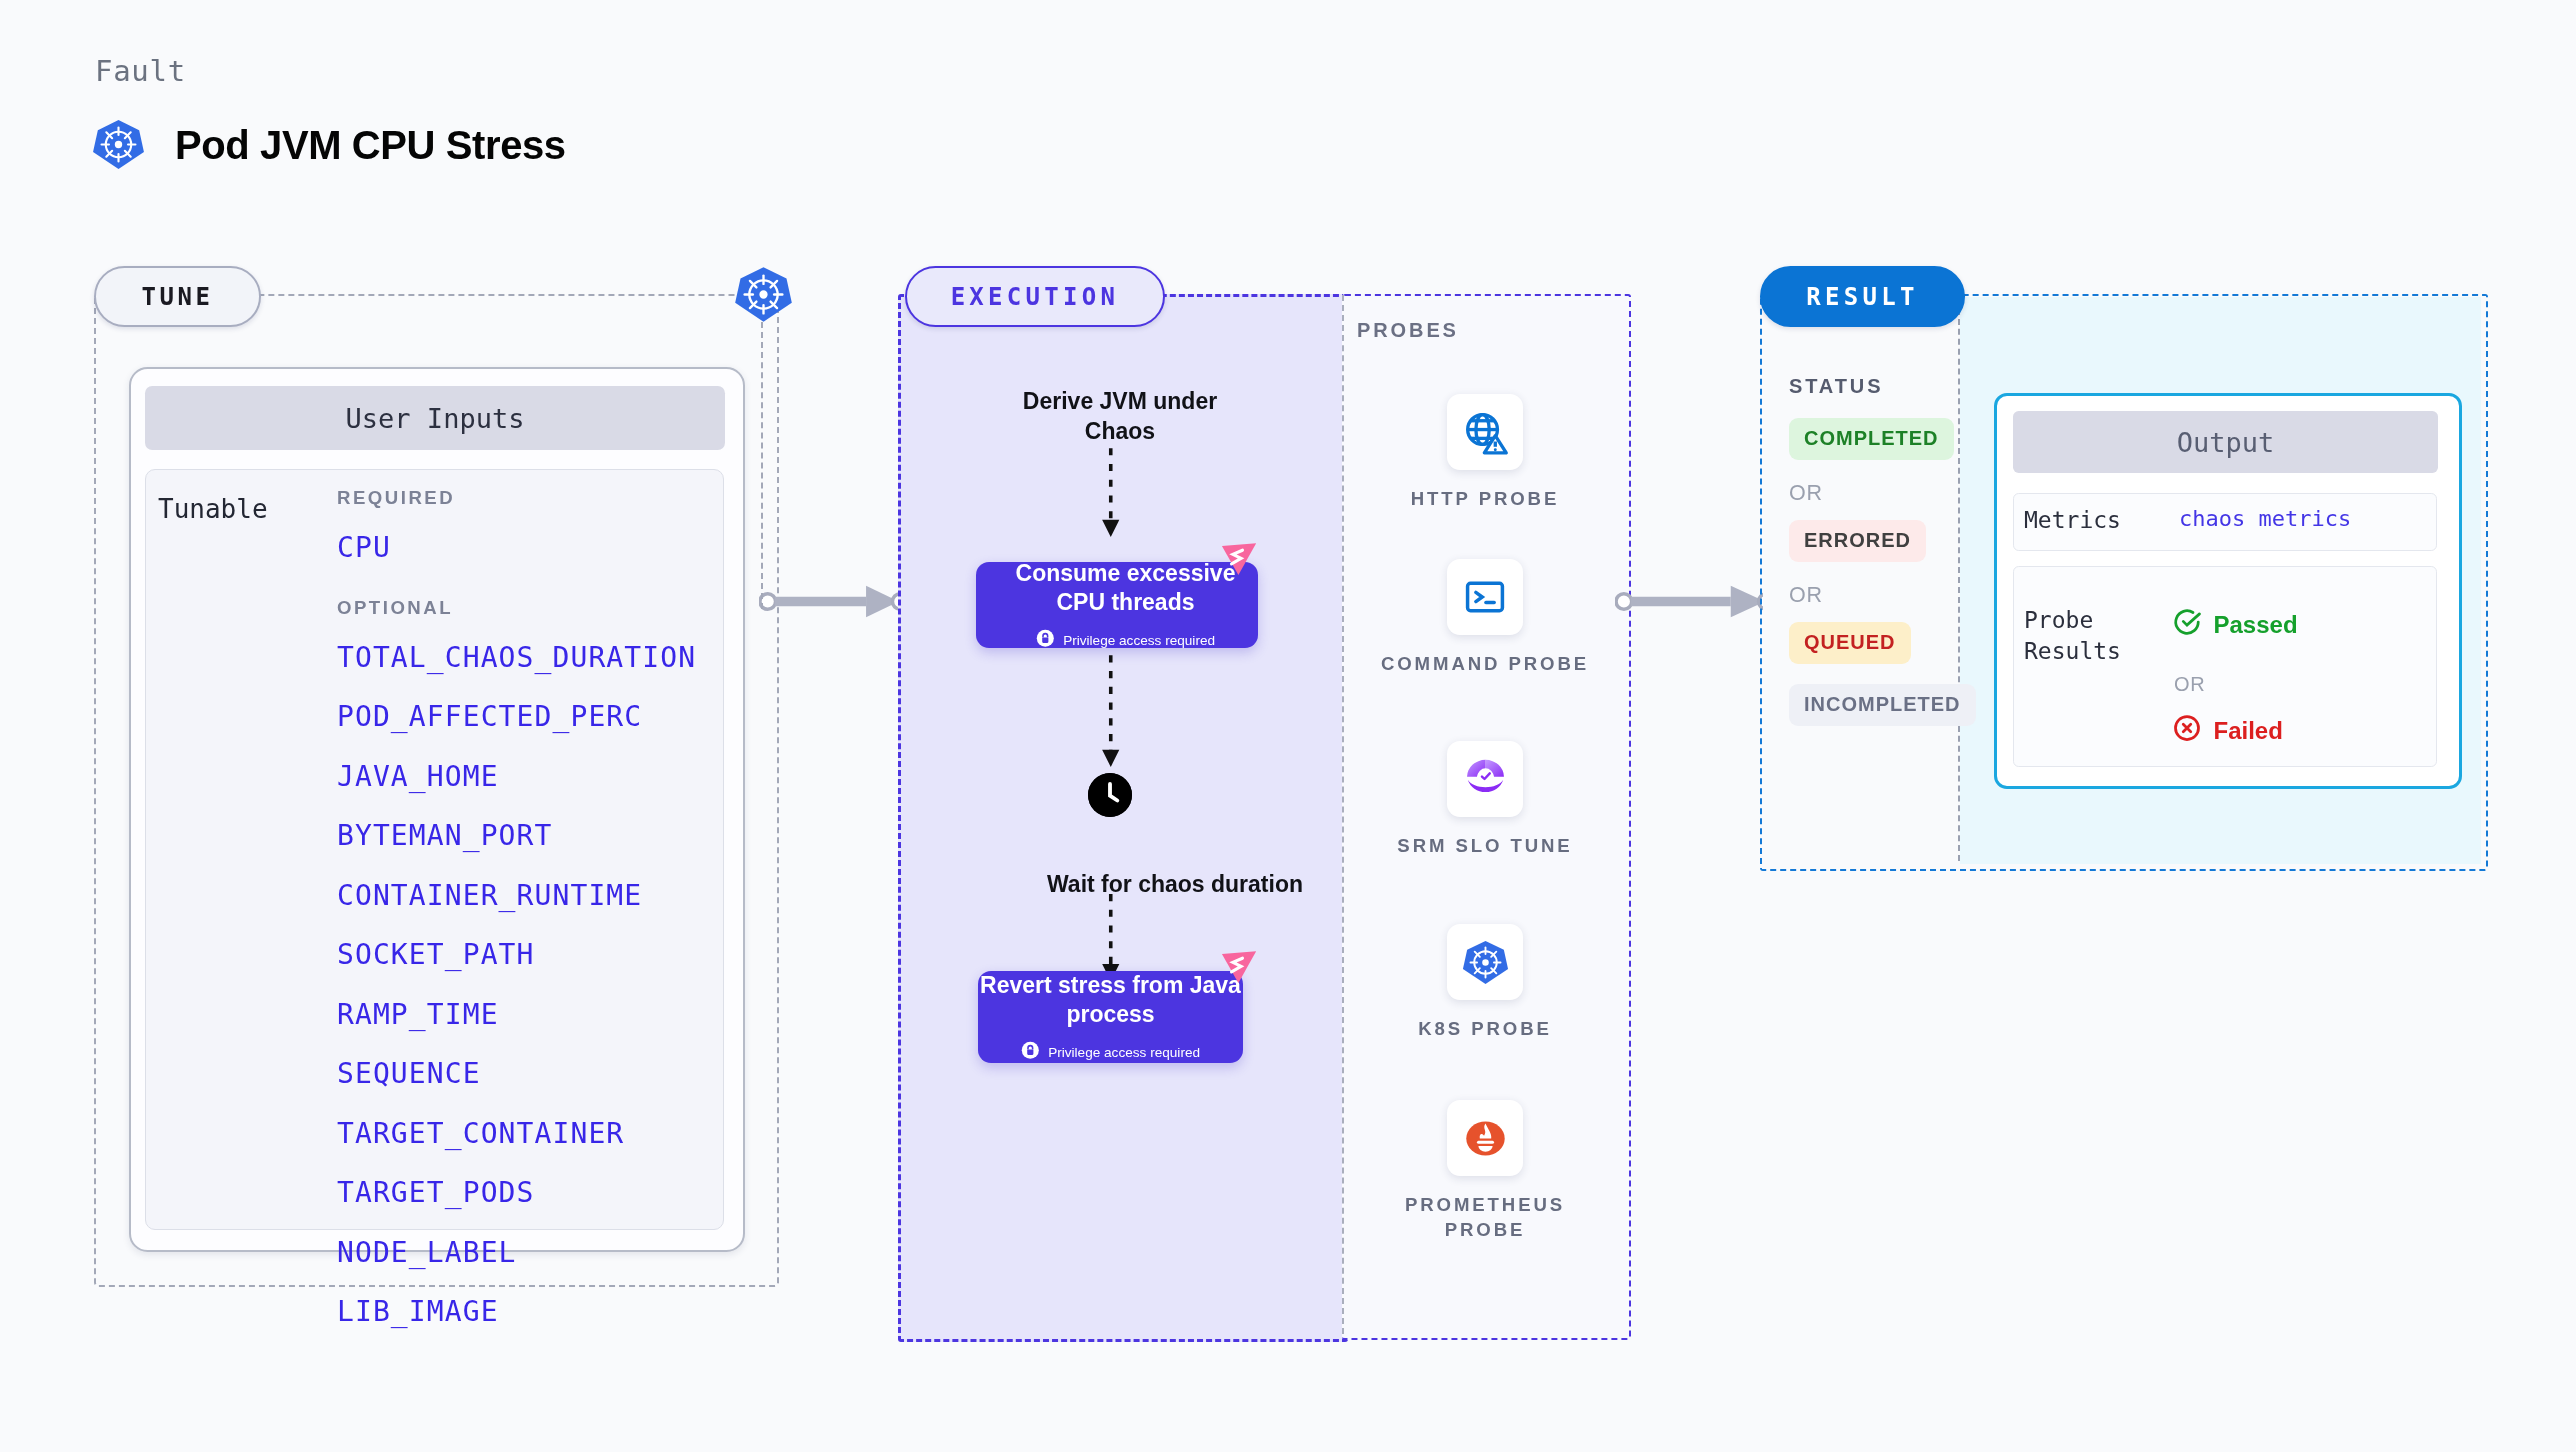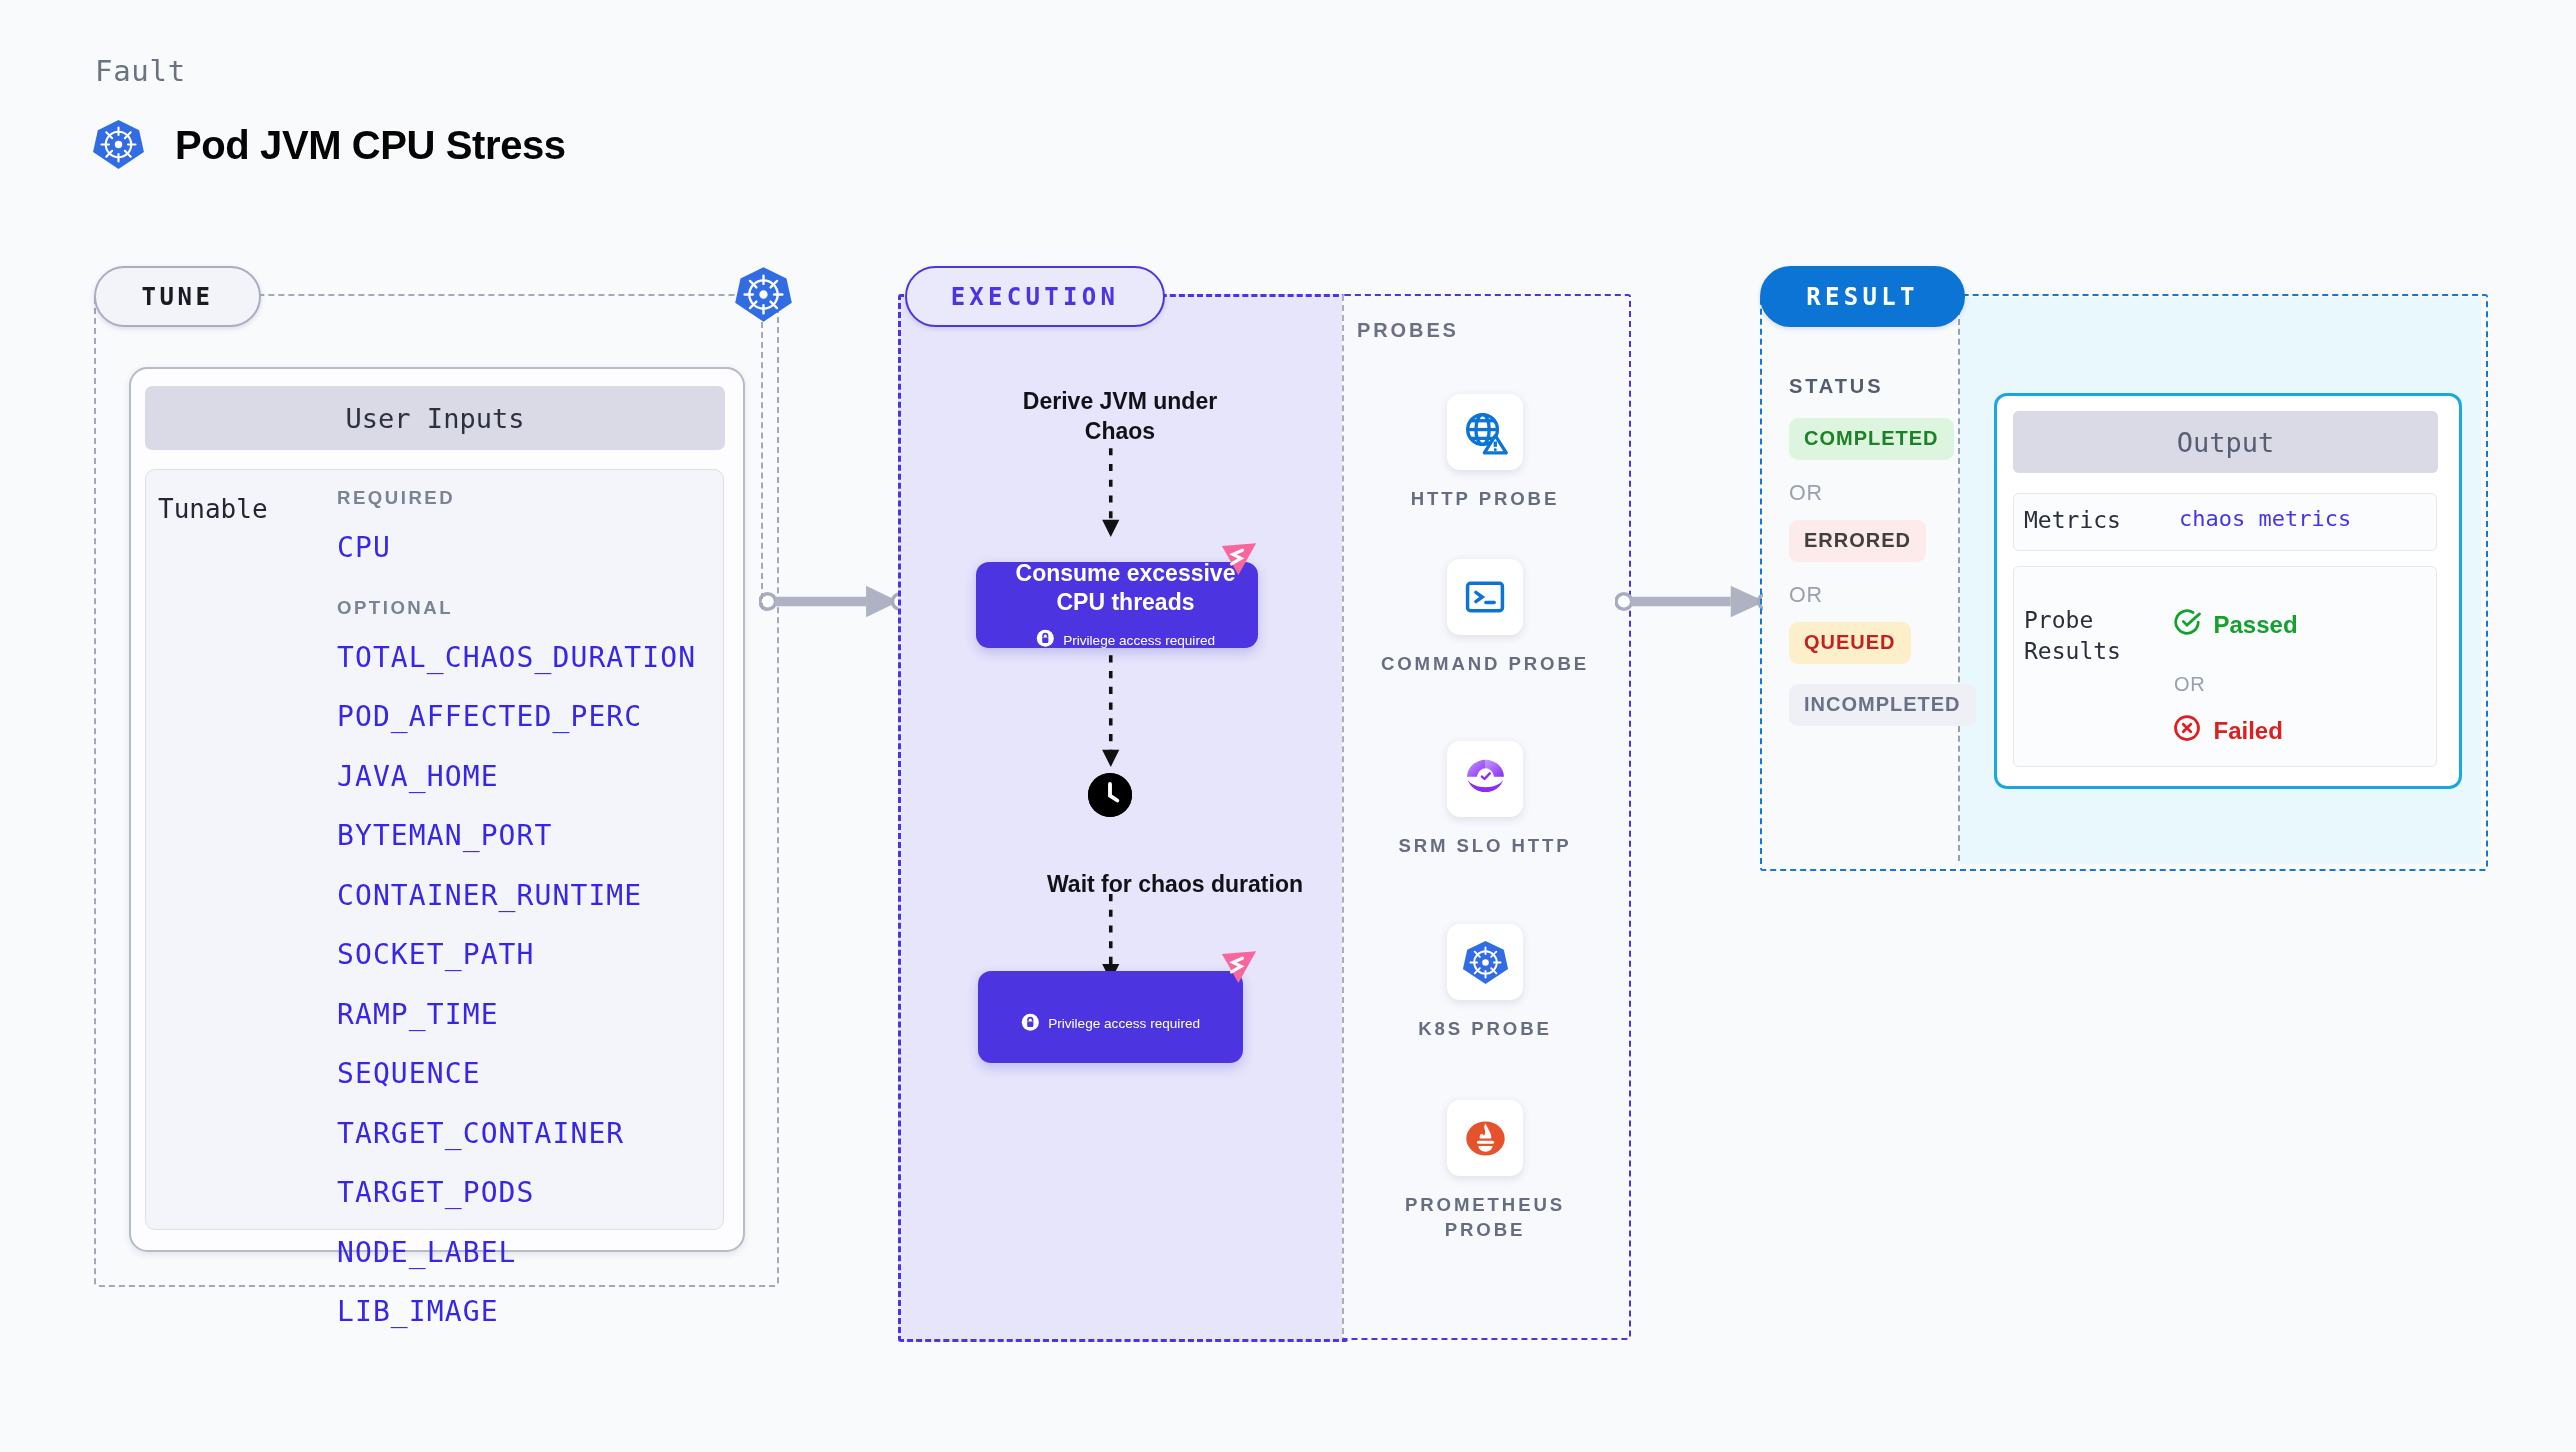--- a/index.html
+++ b/index.html
@@ -297,20 +297,21 @@
   </svg>
 </div>
 <div class="flow-text" style="left:1046px;top:830px;width:258px;margin-top:40px;">Wait for chaos duration</div>
 
 <svg class="dash-arrow" style="left:1095px;top:894px;" width="31.5" height="90" viewBox="0 0 44 126">
   <line x1="22" y1="0" x2="22" y2="100" stroke="#111" stroke-width="5" stroke-dasharray="10 12"></line>
   <polygon points="10,98 34,98 22,122" fill="#111"></polygon>
 </svg>
 
 <div class="purple-box" style="left:978px;top:971px;width:265px;height:92px;">
+  <div class="pb-title">Revert stress from Java process</div>
   <div class="pb-priv">
     <span>
       <svg width="18.6" height="18.6" viewBox="0 0 24 24">
           <circle cx="12" cy="12" r="11" fill="#fff"></circle>
       <path d="M9 11V9a3 3 0 016 0v2" stroke="#4c35e0" stroke-width="2" fill="none"></path>
       <rect x="8" y="11" width="8" height="7" rx="1.4" fill="#4c35e0"></rect>
         </svg>
     </span>
     <span>Privilege access required</span>
   </div>
@@ -357,21 +358,21 @@
           </linearGradient>
         </defs>
       <path d="M33 4 A26 24 0 0 1 59 28 L45 28 A14 13 0 0 0 33 17 Z" fill="url(#sg)"></path>
       <path d="M33 4 A26 24 0 0 0 7 28 L21 28 A14 13 0 0 1 33 17 Z" fill="url(#sg)"></path>
       <path d="M7 30 A26 24 0 0 0 59 30 A26 24 0 0 1 7 30 Z" fill="#8b2cf5"></path>
       <path d="M8 32 C16 46 50 46 58 32 A26 24 0 0 1 8 32 Z" fill="#8b2cf5"></path>
       <circle cx="33" cy="27" r="11" fill="#fff"></circle>
       <path d="M28 27.5 L31.6 31 L39 23" stroke="#8b2cf5" stroke-width="3.4" fill="none" stroke-linecap="round" stroke-linejoin="round"></path>
     </svg>
   </div>
-  <div class="probe-name">SRM SLO HTTP</div>
+  <div class="probe-name">SRM SLO TUNE</div>
 </div>
 
 <div class="probe-item" style="left:1363px;top:924px;">
   <div class="probe-tile">
     <svg width="47" height="47" viewBox="0 0 100 100">
       <polygon points="50,4 89,23 98,64 50,96 2,64 11,23" fill="#326ce5"></polygon>
       <g stroke="#fff" stroke-width="4" fill="none" stroke-linecap="round">
         <circle cx="50" cy="50" r="24"></circle>
           <circle cx="50" cy="50" r="5" fill="#fff"></circle>
         <line x1="50" y1="18" x2="50" y2="32"></line>

